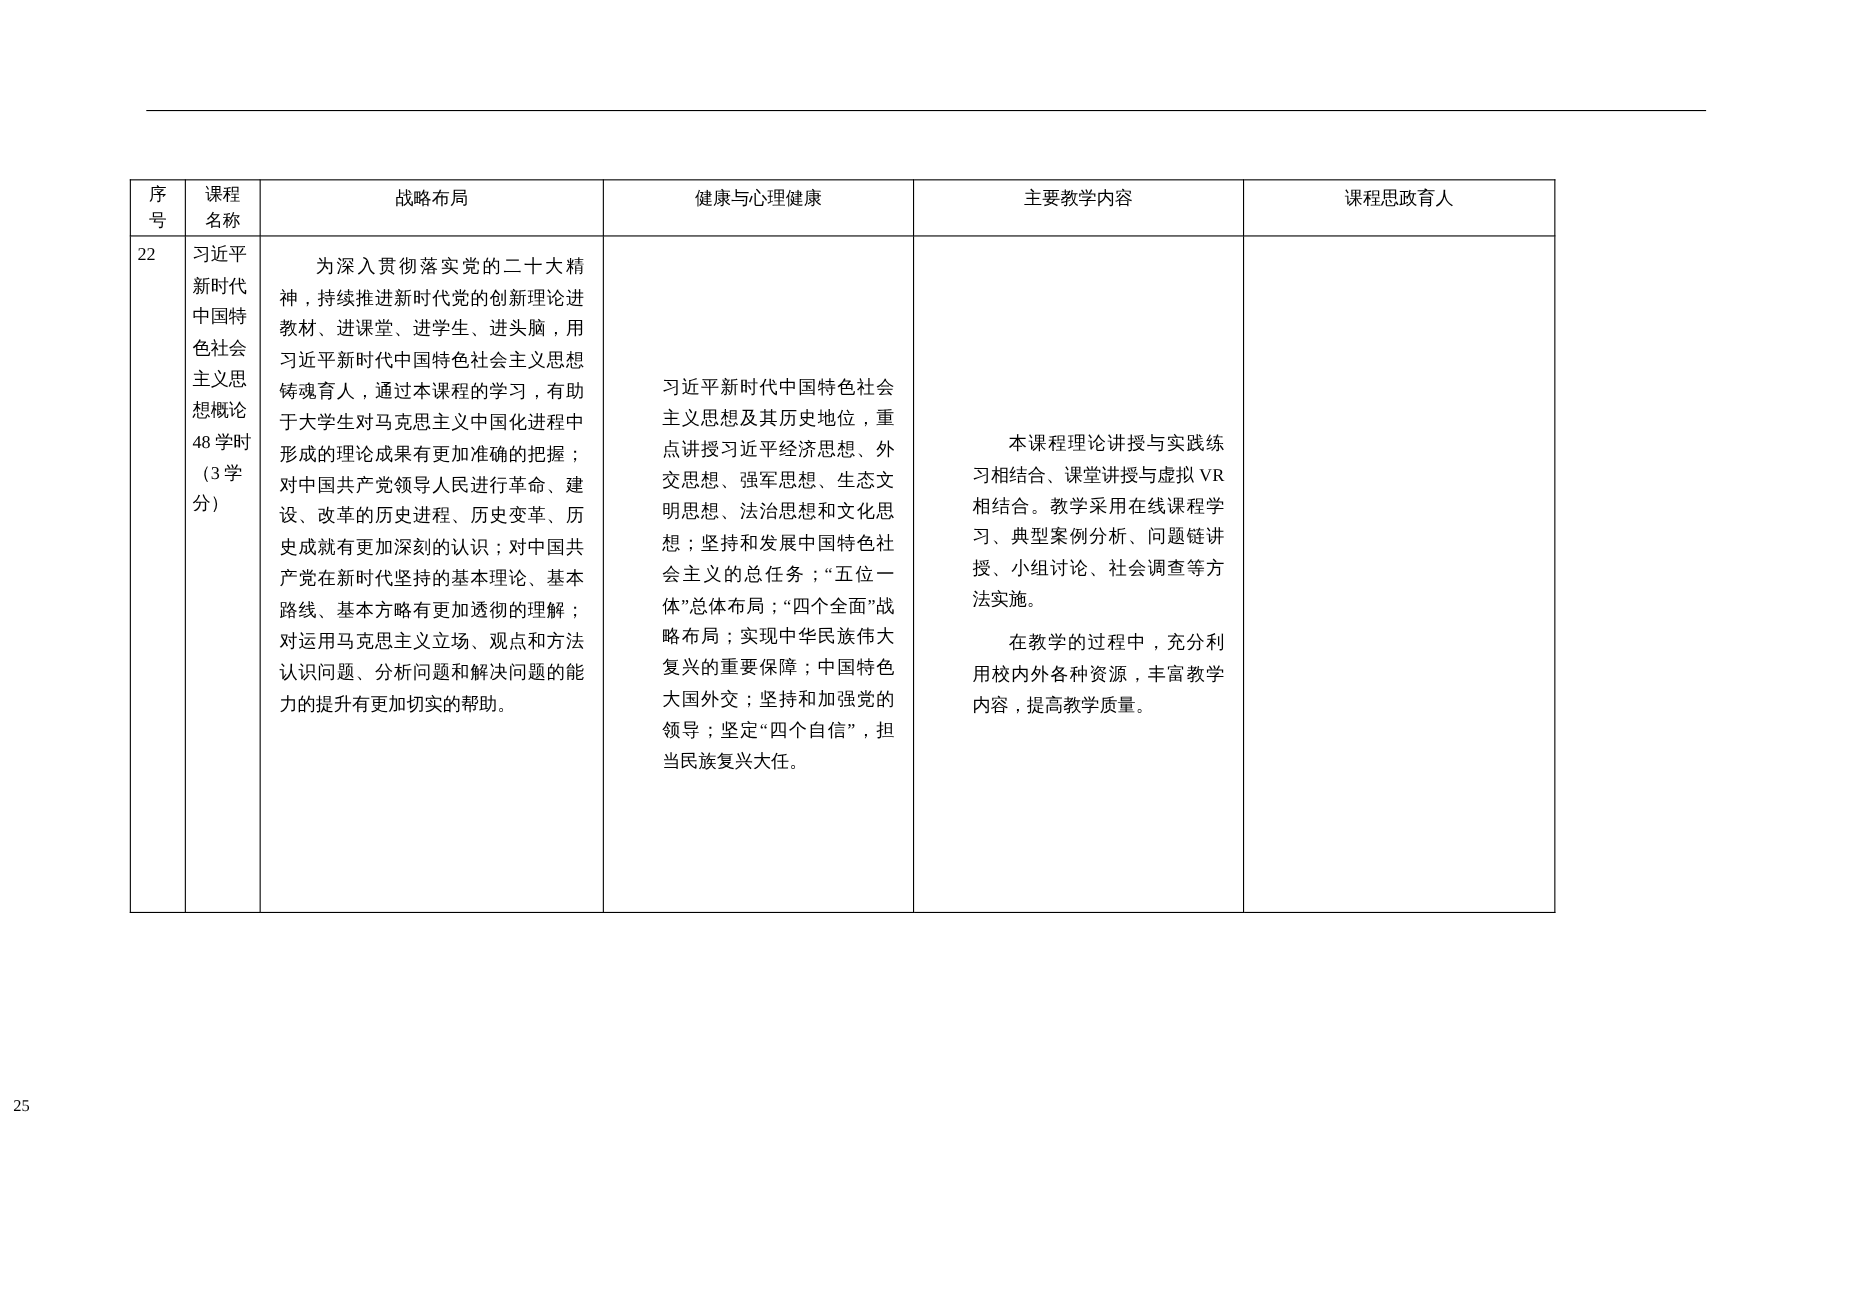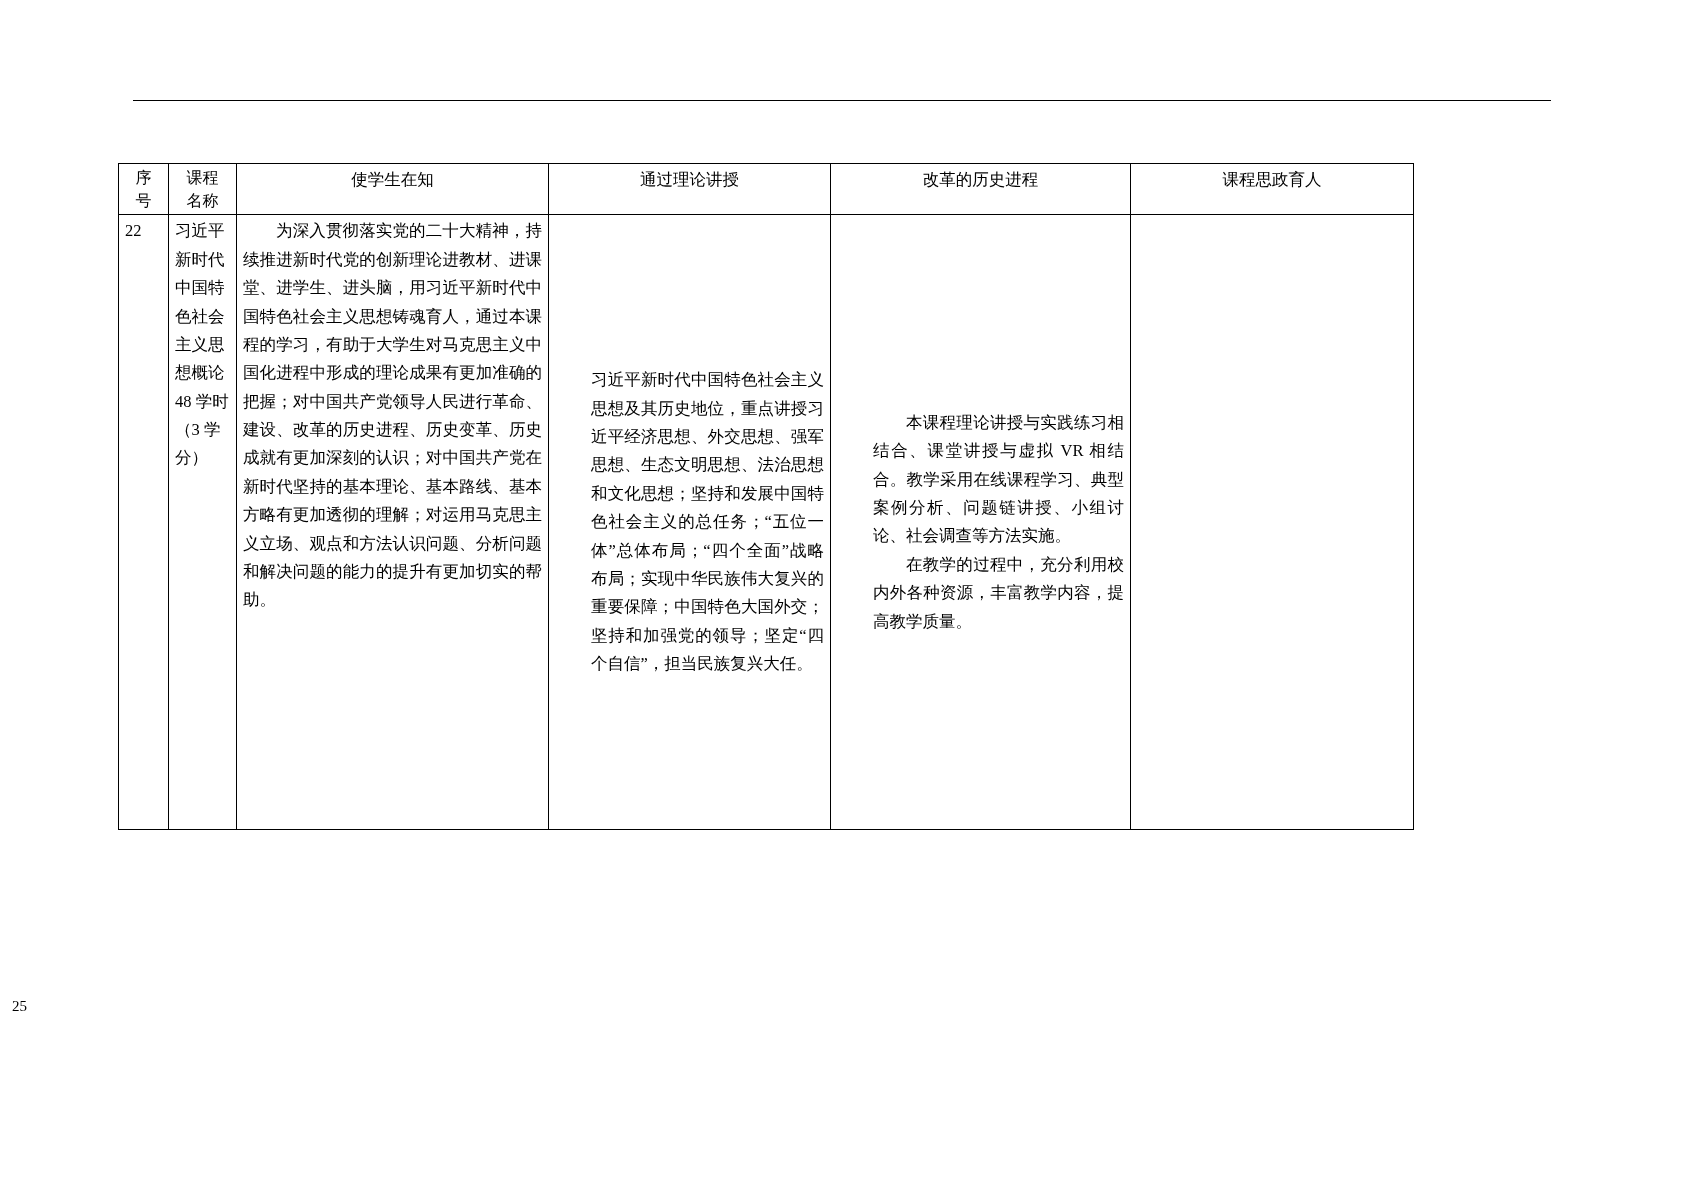--- a/index.html
+++ b/index.html
@@ -88,21 +88,21 @@
   td.body {
     text-align: justify;
     text-justify: inter-ideograph;
     vertical-align: top;
   }
   td.body.mid {
     vertical-align: middle;
     padding-left: 42px;
   }
   td.body p {
-    margin: 0;
+    margin: 11px;
   }
   td.body p.ind {
     text-indent: 2em;
   }
   .row22 td { height: 610px; }
   .row23 td { height: 74px; }
   .pageno {
     position: absolute;
     left: 12px;
     top: 998px;
@@ -131,23 +131,23 @@
       <thead>
         <tr>
           <td class="hdr-narrow">
             <span>序</span><br>
             <span>号</span>
           </td>
           <td class="hdr-narrow">
             <span>课程</span><br>
             <span>名称</span>
           </td>
-          <td>使学生在知</td>
-          <td>通过理论讲授</td>
-          <td>改革的历史进程</td>
+          <td>战略布局</td>
+          <td>健康与心理健康</td>
+          <td>主要教学内容</td>
           <td>课程思政育人</td>
         </tr>
       </thead>
       <tbody>
         <tr class="row22">
           <td class="num">22</td>
           <td class="cname">习近平新时代中国特色社会主义思想概论 48 学时（3 学分）</td>
           <td class="body">
             <p class="ind">为深入贯彻落实党的二十大精神，持续推进新时代党的创新理论进教材、进课堂、进学生、进头脑，用习近平新时代中国特色社会主义思想铸魂育人，通过本课程的学习，有助于大学生对马克思主义中国化进程中形成的理论成果有更加准确的把握；对中国共产党领导人民进行革命、建设、改革的历史进程、历史变革、历史成就有更加深刻的认识；对中国共产党在新时代坚持的基本理论、基本路线、基本方略有更加透彻的理解；对运用马克思主义立场、观点和方法认识问题、分析问题和解决问题的能力的提升有更加切实的帮助。</p>
           </td>

